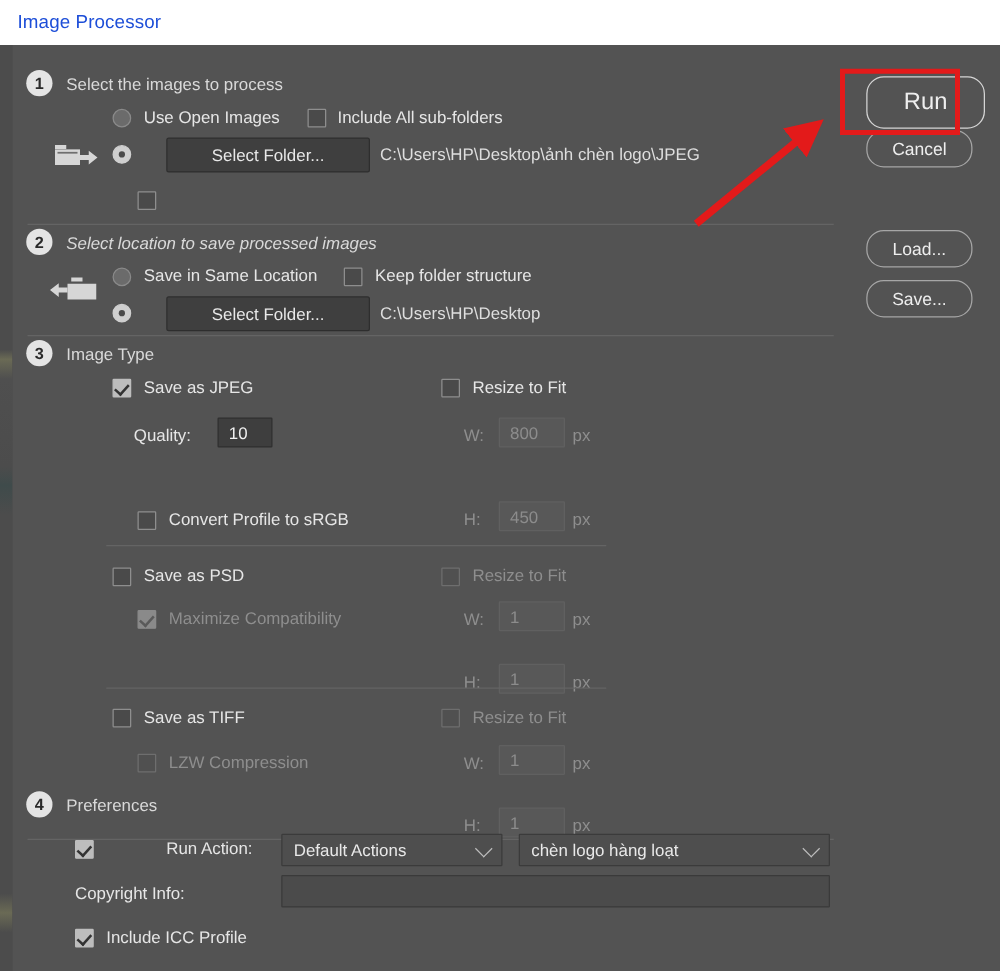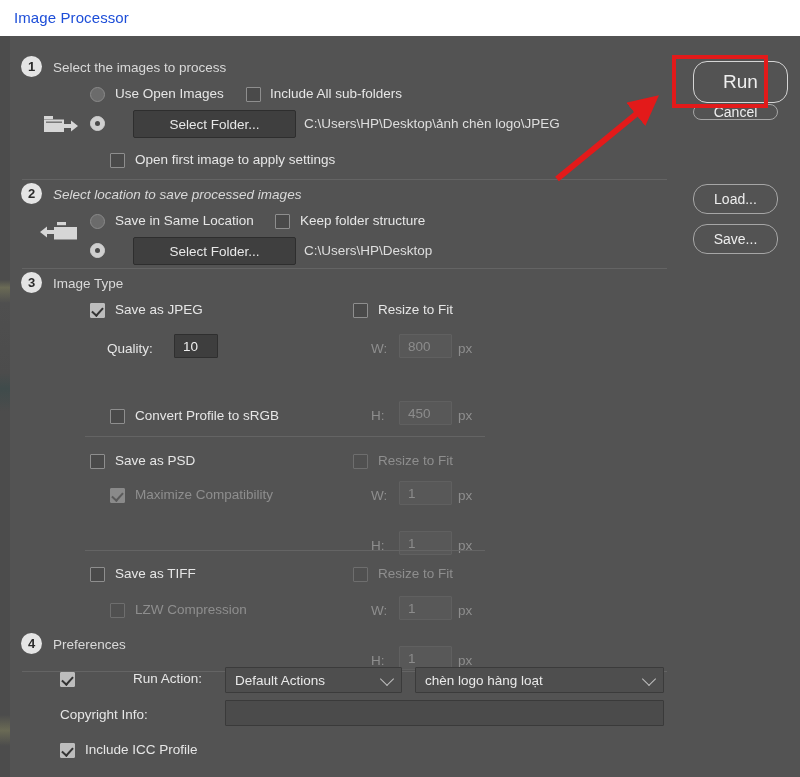--- a/index.html
+++ b/index.html
@@ -118,21 +118,20 @@
     <rect x="1" y="6.5" width="20" height="12.5" fill="#d6d6d6"></rect>
     <rect x="3" y="8.5" width="16" height="1.4" fill="#6f6f6f"></rect>
     <path d="M21 11 h7 v-3.5 l7 5.5 -7 5.5 v-3.5 h-7 z" fill="#d6d6d6"></path>
   </svg>
 
   <div class="rd on" style="left:80px;top:80px;"></div>
   <div class="btn" style="left:123px;top:74px;width:163px;height:28px;">Select Folder...</div>
   <div class="lbl path" style="left:294px;top:80px;">C:\Users\HP\Desktop\ảnh chèn logo\JPEG</div>
 
   <div class="cb" style="left:100px;top:117px;"></div>
-  <div class="lbl" style="left:125px;top:116px;">Open first image to apply settings</div>
 
   <div class="sep" style="left:12px;top:143px;width:645px;"></div>
 
   <div class="num" style="left:11px;top:147px;">2</div>
   <div class="sechead" style="left:43px;top:151px;font-style:italic;">Select location to save processed images</div>
 
   <div class="rd" style="left:80px;top:178px;"></div>
   <div class="lbl" style="left:105px;top:177px;">Save in Same Location</div>
 
   <div class="cb" style="left:265px;top:178px;"></div>
@@ -229,21 +228,21 @@
     <span class="chev"></span>
   </div>
 
   <div class="lbl" style="left:50px;top:671px;">Copyright Info:</div>
   <div class="fld wide" style="left:215px;top:664px;width:439px;height:26px;"></div>
 
   <div class="cb checked" style="left:50px;top:707px;"></div>
   <div class="lbl" style="left:75px;top:706px;">Include ICC Profile</div>
 
   <div class="pill big" style="left:683px;top:25px;width:95px;height:42px;">Run</div>
-  <div class="pill" style="left:683px;top:68px;width:85px;height:16px;">Cancel</div>
+  <div class="pill" style="left:683px;top:68px;width:85px;height:30px;">Cancel</div>
   <div class="pill" style="left:683px;top:148px;width:85px;height:30px;">Load...</div>
   <div class="pill" style="left:683px;top:188px;width:85px;height:30px;">Save...</div>
 
 </div>
 
 <div class="redbox" style="left:672px;top:55px;width:96px;height:53px;"></div>
 
 <svg class="arrowsvg">
   <defs>
     <marker id="ah" markerWidth="5" markerHeight="5" refX="2.2" refY="2.5" orient="auto">

